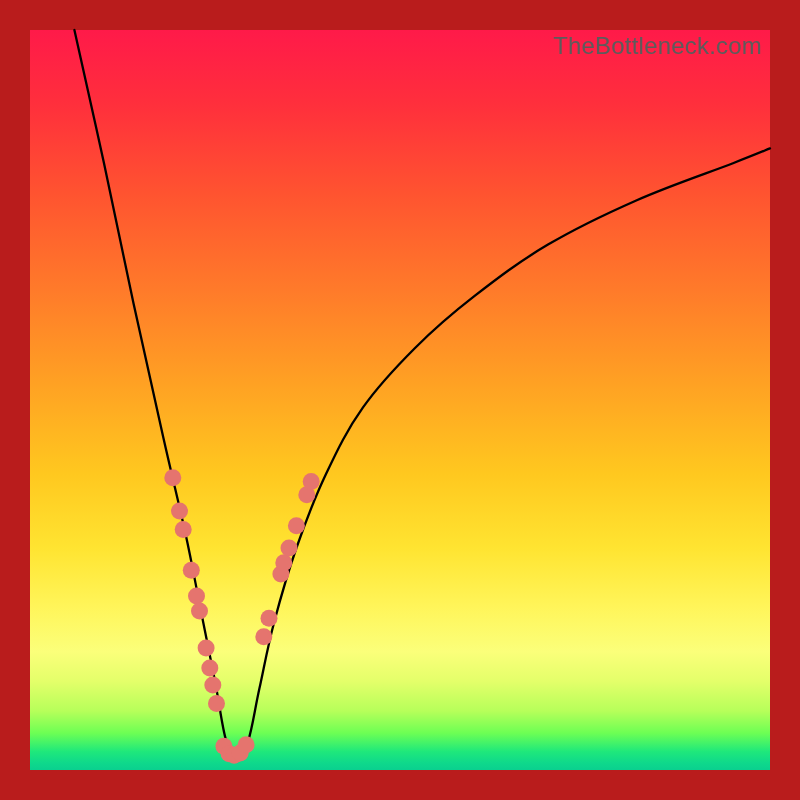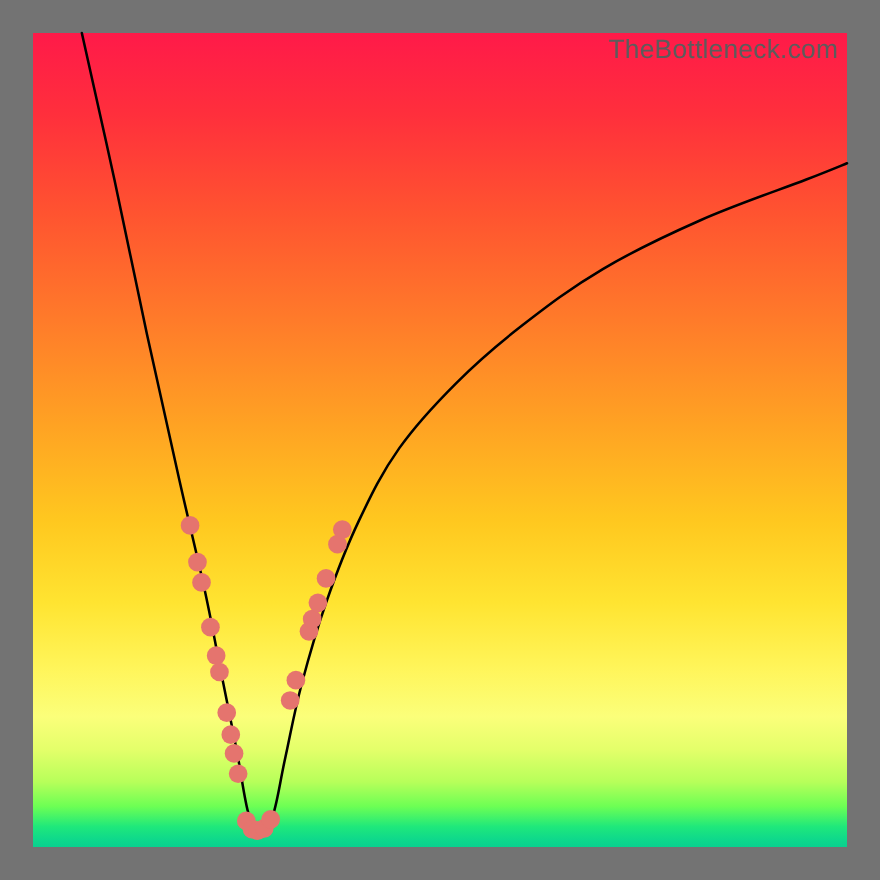--- a/index.html
+++ b/index.html
@@ -8,21 +8,21 @@
     width: 800px;
     height: 800px;
     background: #000;
     overflow: hidden;
     font-family: Arial, Helvetica, sans-serif;
   }
   .frame {
     position: relative;
     width: 800px;
     height: 800px;
-    background: #737373;
+    background: #b91c1c;
   }
   .plot-area {
     position: absolute;
     left: 30px;
     top: 30px;
     width: 740px;
     height: 740px;
     
     background: linear-gradient(to bottom,
       #ff1a49 0%,

